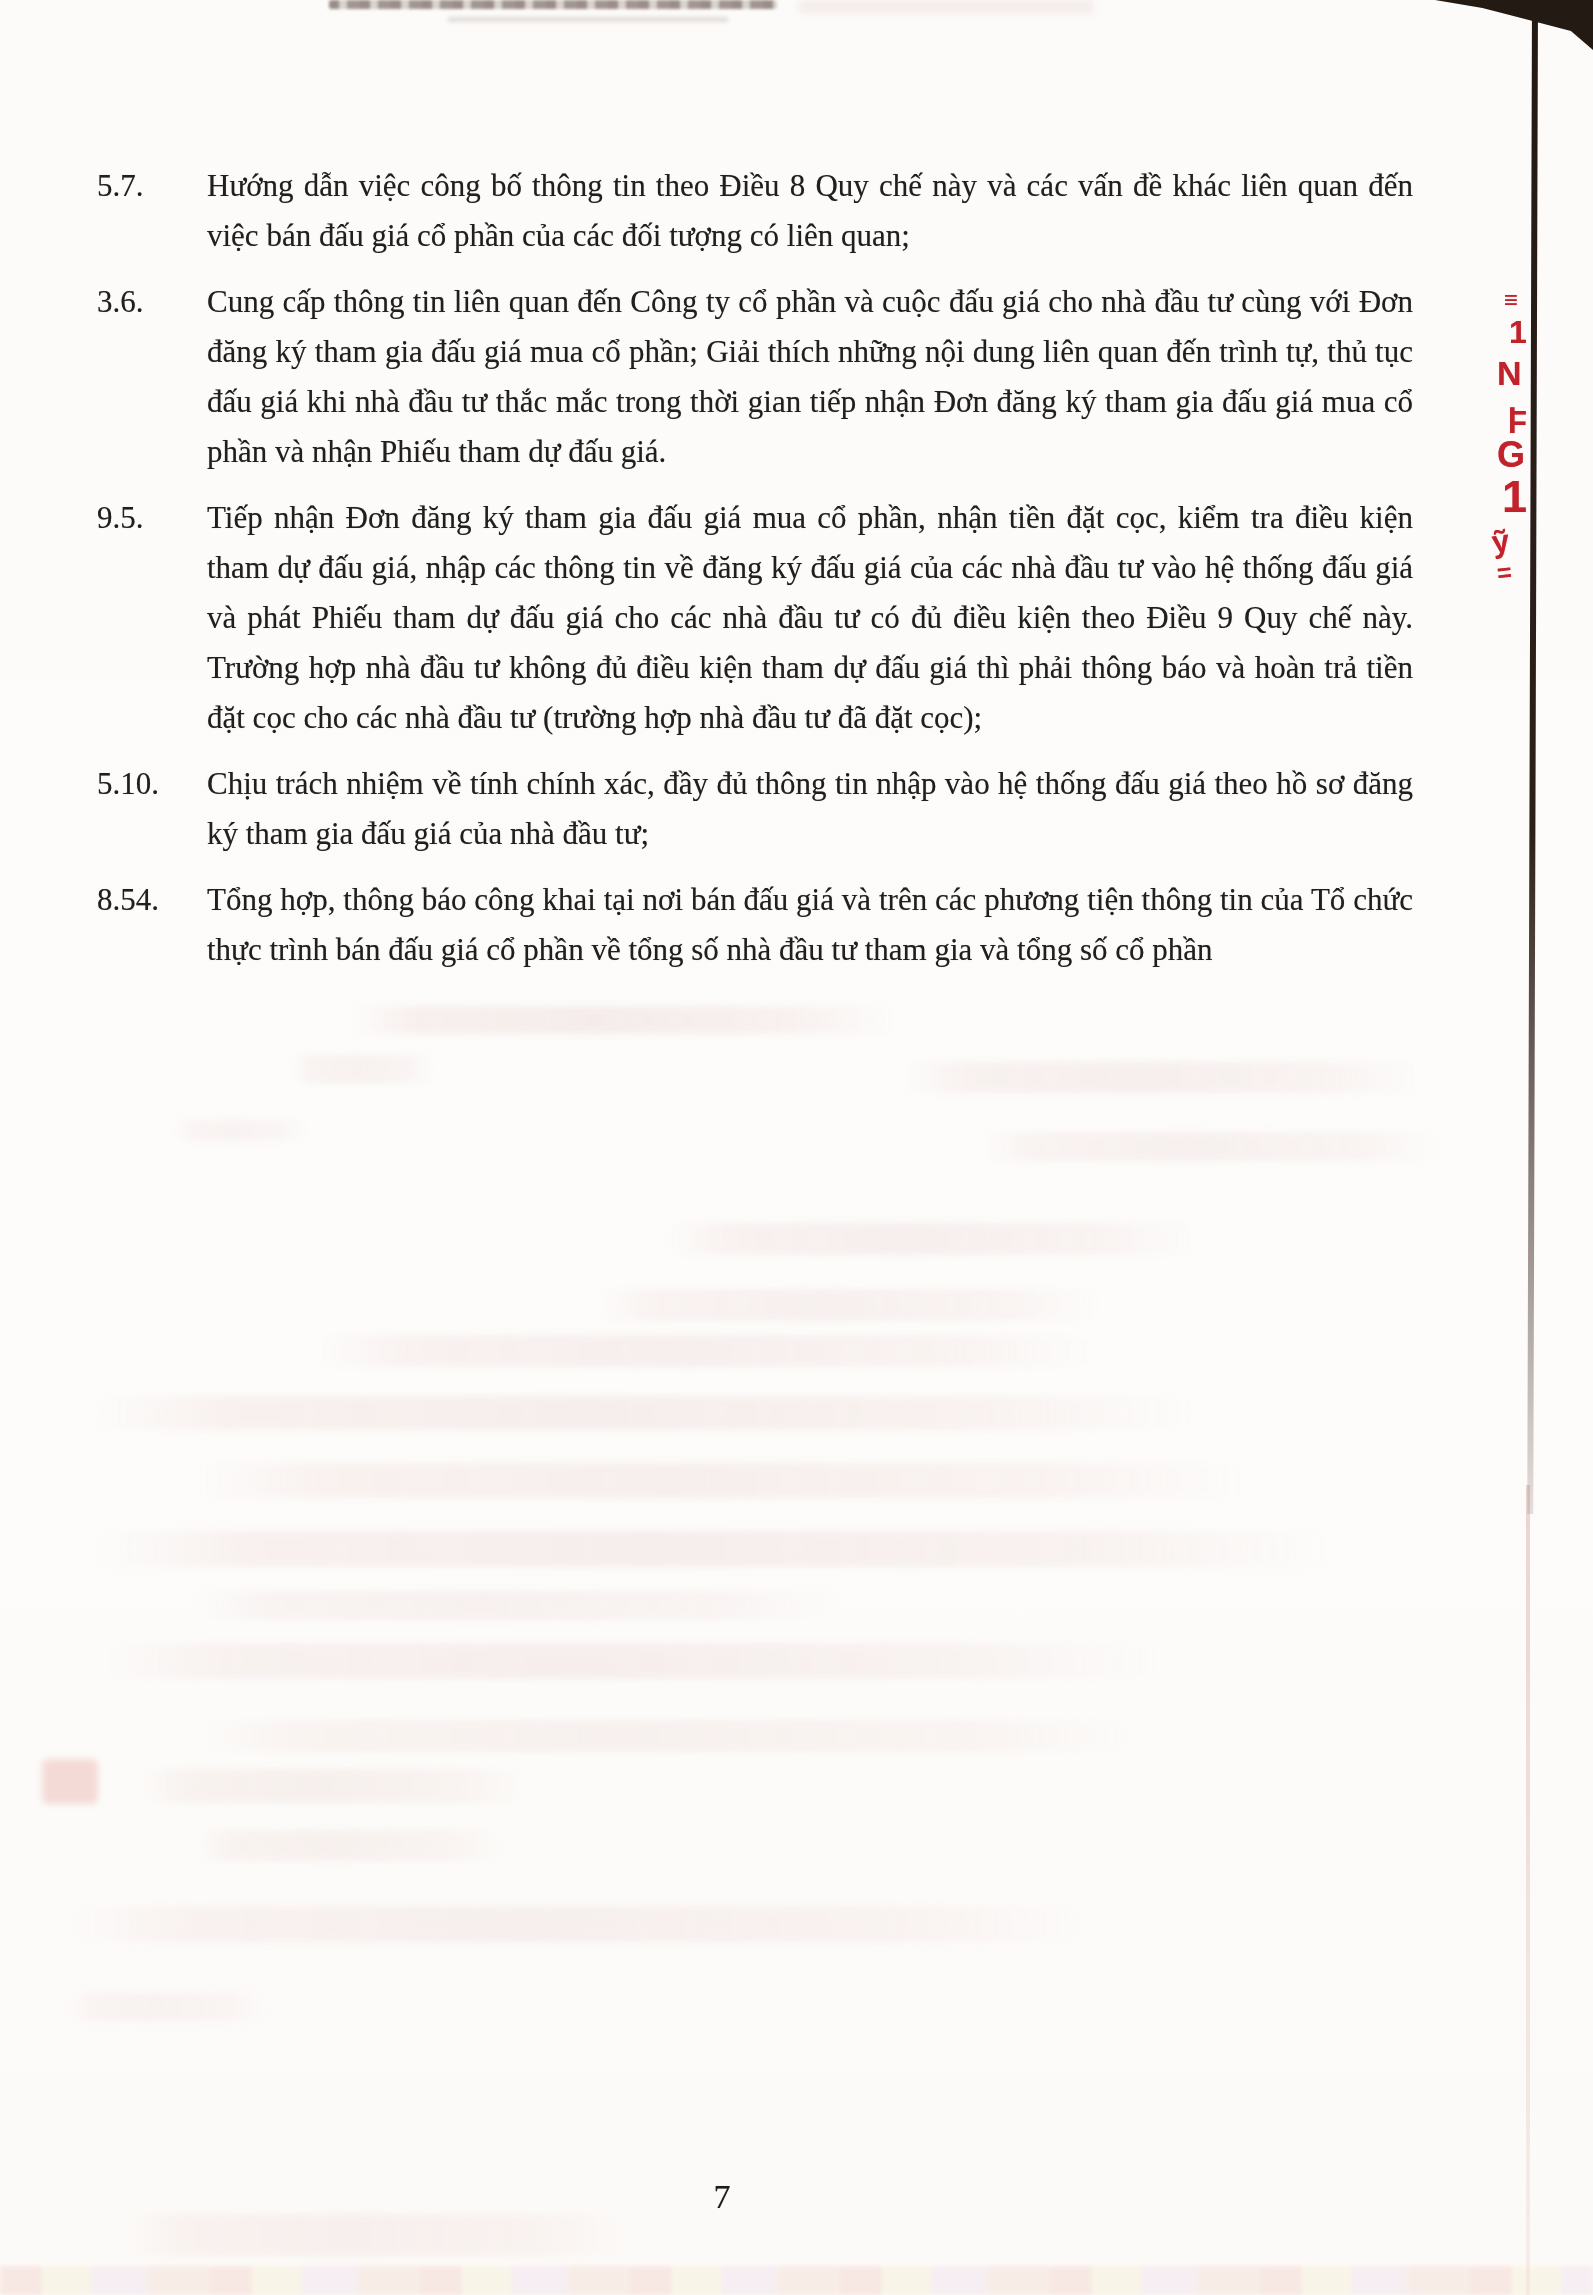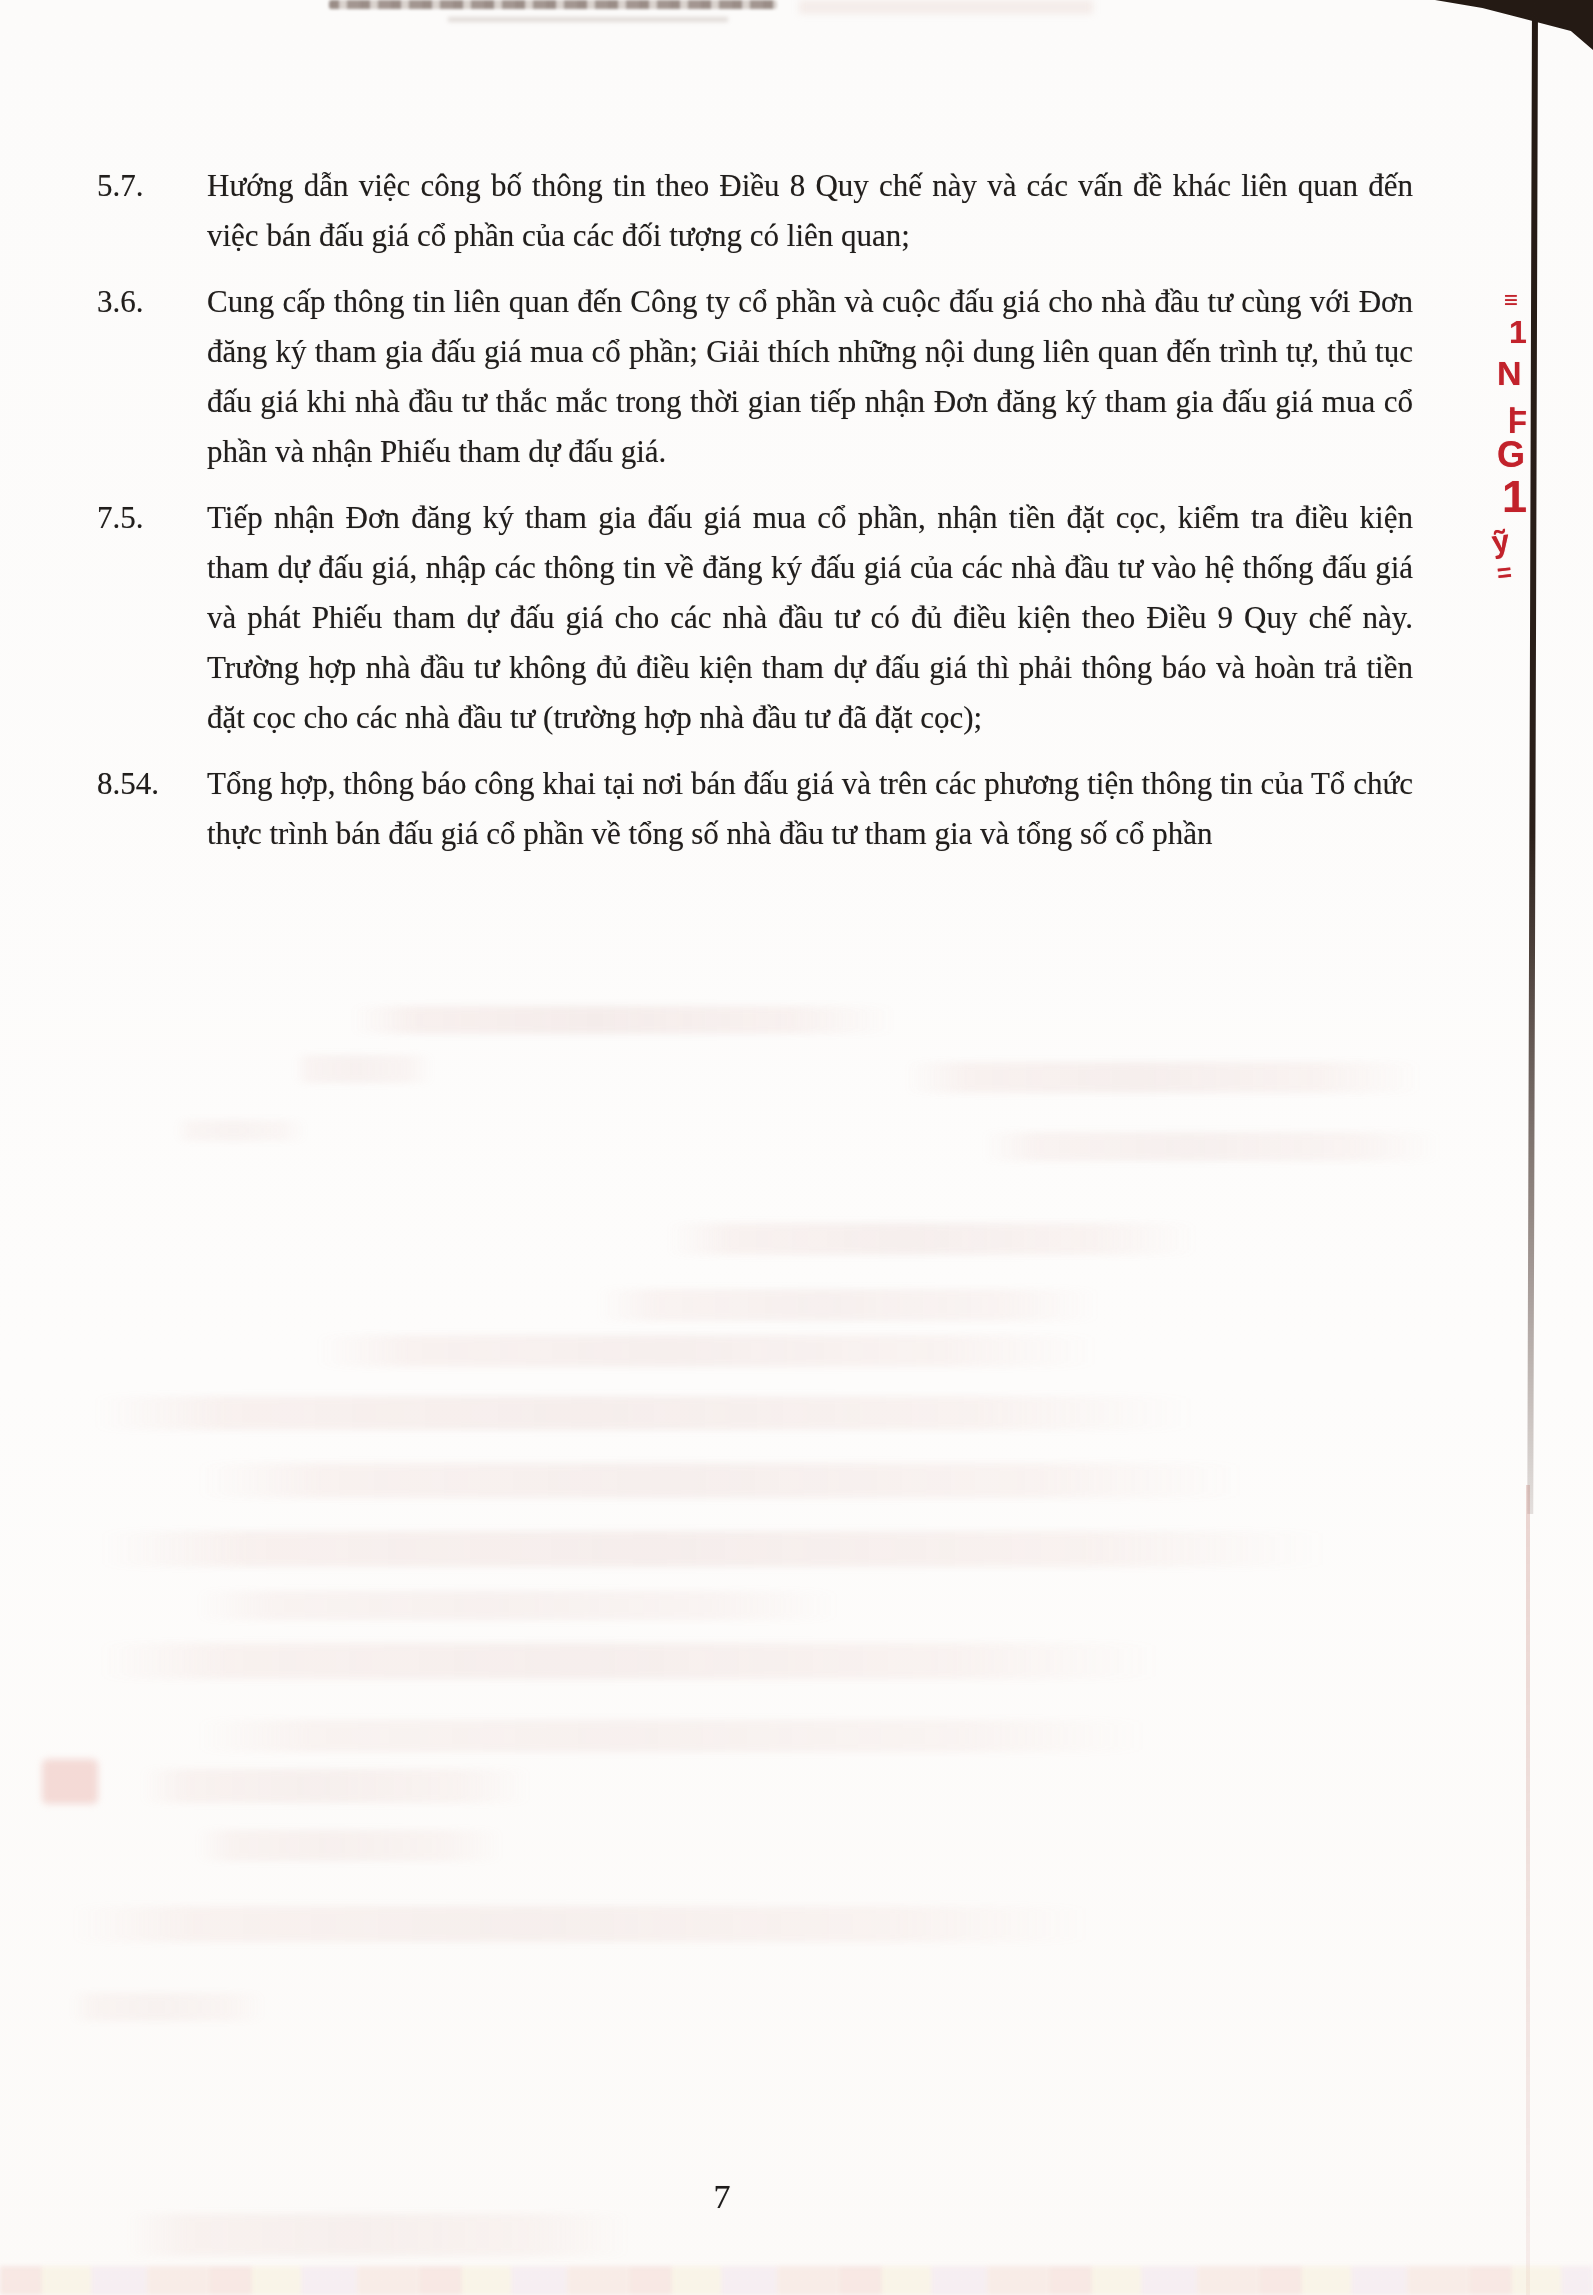--- a/index.html
+++ b/index.html
@@ -110,22 +110,26 @@
   <div class="doc-list">
     <div class="doc-item">
       <div class="num">5.7.</div>
       <div class="txt">Hướng dẫn việc công bố thông tin theo Điều 8 Quy chế này và các vấn đề khác liên quan đến việc bán đấu giá cổ phần của các đối tượng có liên quan;</div>
     </div>
     <div class="doc-item">
       <div class="num">3.6.</div>
       <div class="txt">Cung cấp thông tin liên quan đến Công ty cổ phần và cuộc đấu giá cho nhà đầu tư cùng với Đơn đăng ký tham gia đấu giá mua cổ phần; Giải thích những nội dung liên quan đến trình tự, thủ tục đấu giá khi nhà đầu tư thắc mắc trong thời gian tiếp nhận Đơn đăng ký tham gia đấu giá mua cổ phần và nhận Phiếu tham dự đấu giá.</div>
     </div>
     <div class="doc-item">
-      <div class="num">7.5.</div>
+      <div class="num">9.5.</div>
       <div class="txt">Tiếp nhận Đơn đăng ký tham gia đấu giá mua cổ phần, nhận tiền đặt cọc, kiểm tra điều kiện tham dự đấu giá, nhập các thông tin về đăng ký đấu giá của các nhà đầu tư vào hệ thống đấu giá và phát Phiếu tham dự đấu giá cho các nhà đầu tư có đủ điều kiện theo Điều 9 Quy chế này. Trường hợp nhà đầu tư không đủ điều kiện tham dự đấu giá thì phải thông báo và hoàn trả tiền đặt cọc cho các nhà đầu tư (trường hợp nhà đầu tư đã đặt cọc);</div>
+    </div>
+    <div class="doc-item">
+      <div class="num">5.10.</div>
+      <div class="txt">Chịu trách nhiệm về tính chính xác, đầy đủ thông tin nhập vào hệ thống đấu giá theo hồ sơ đăng ký tham gia đấu giá của nhà đầu tư;</div>
     </div>
     <div class="doc-item">
       <div class="num">8.54.</div>
       <div class="txt">Tổng hợp, thông báo công khai tại nơi bán đấu giá và trên các phương tiện thông tin của Tổ chức thực trình bán đấu giá cổ phần về tổng số nhà đầu tư tham gia và tổng số cổ phần</div>
     </div>
   </div>
 
   <div>
     <div class="ghost" style="left:350px;top:1006px;width:547px;height:28px;opacity:.7"></div>
     <div class="ghost" style="left:904px;top:1062px;width:519px;height:31px;opacity:.6"></div>

